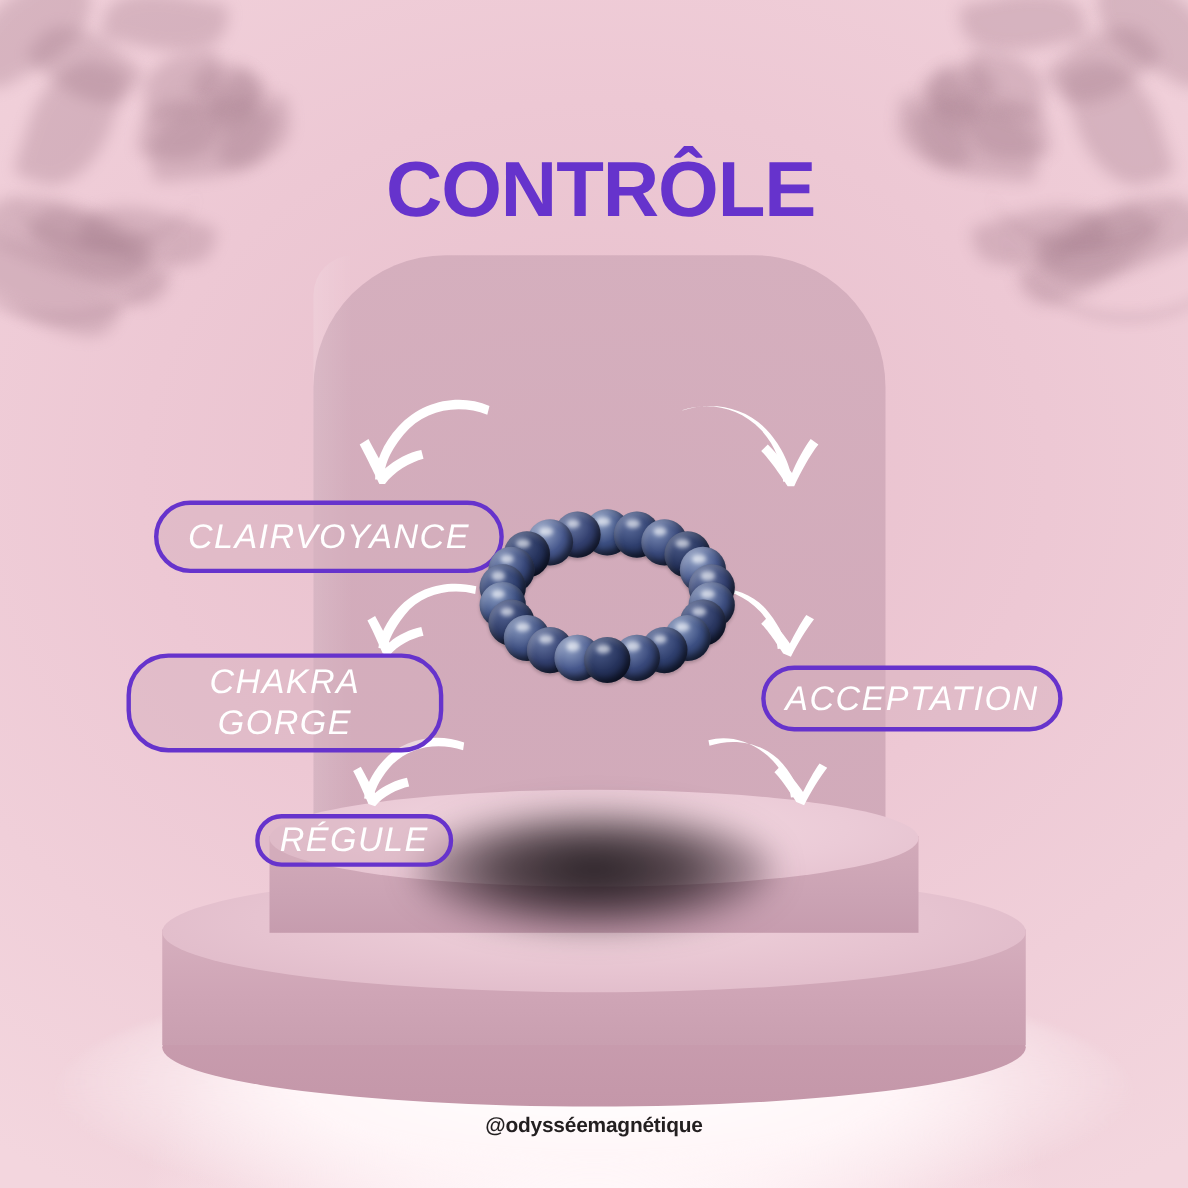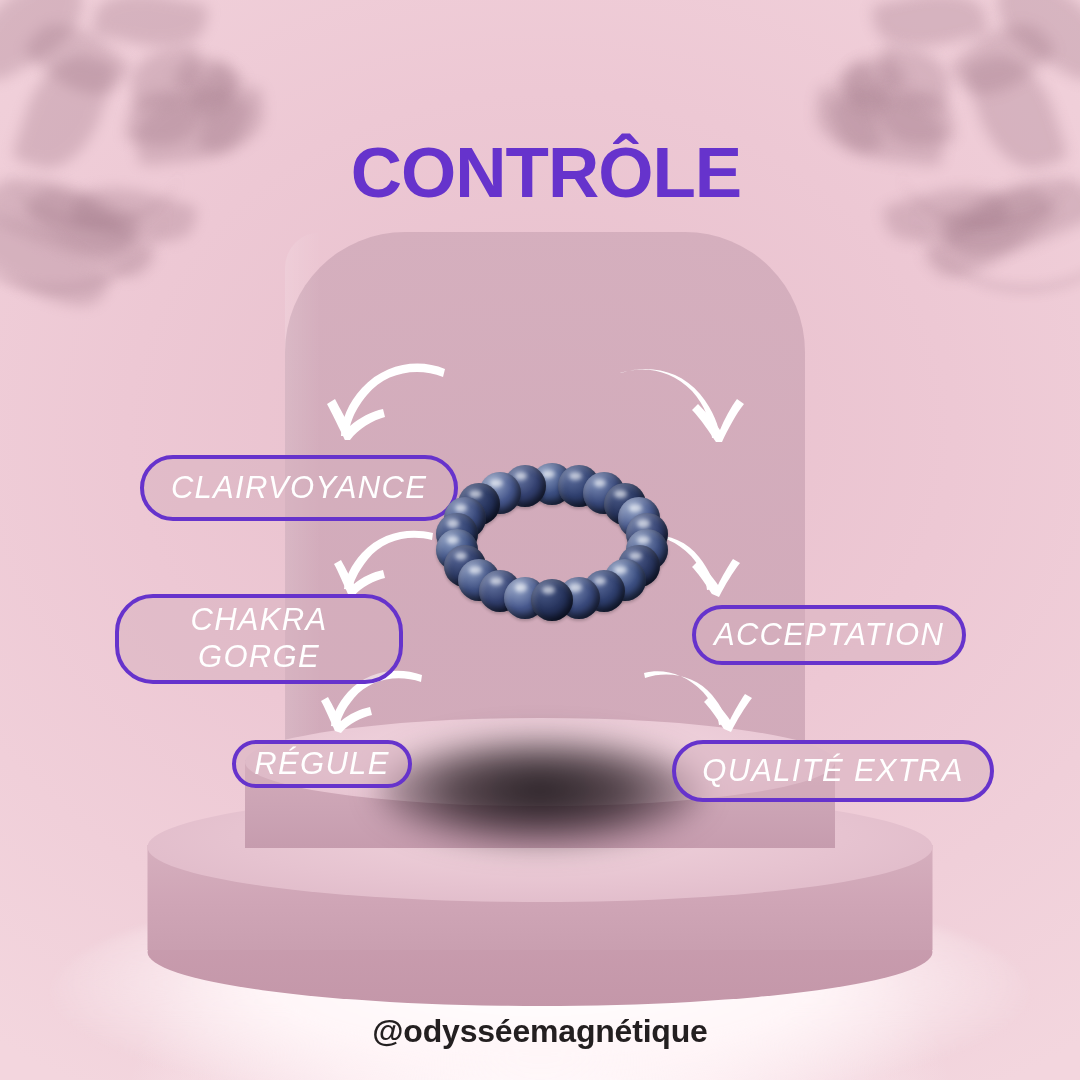--- a/index.html
+++ b/index.html
@@ -131,21 +131,21 @@
 
   
   .arrows{position:absolute;left:0;top:0;width:1080px;height:1080px;}
 
   
   .handle{
     position:absolute;left:0;right:0;top:1013px;
     text-align:center;
     color:#231f20;
     font-weight:bold;
-    font-size:32px;
+    font-size:19px;
     letter-spacing:-.2px;
   }
 </style>
 </head>
 <body>
 
 <div id="stage">
 
   <div class="bg-base"></div>
 
@@ -264,19 +264,16 @@
   </div>
 
   <div class="pill" style="left:692px;top:605px;width:274px;height:60px;text-align:center;">
     <span>ACCEPTATION</span>
   </div>
 
   <div class="pill" style="left:232px;top:740px;width:180px;height:48px;">
     <span>RÉGULE</span>
   </div>
 
-  <div class="pill" style="left:672px;top:740px;width:322px;height:62px;">
-    <span>QUALITÉ EXTRA</span>
-  </div>
 
   <div class="handle">@odysséemagnétique</div>
 
 </div>
 
 </body></html>

